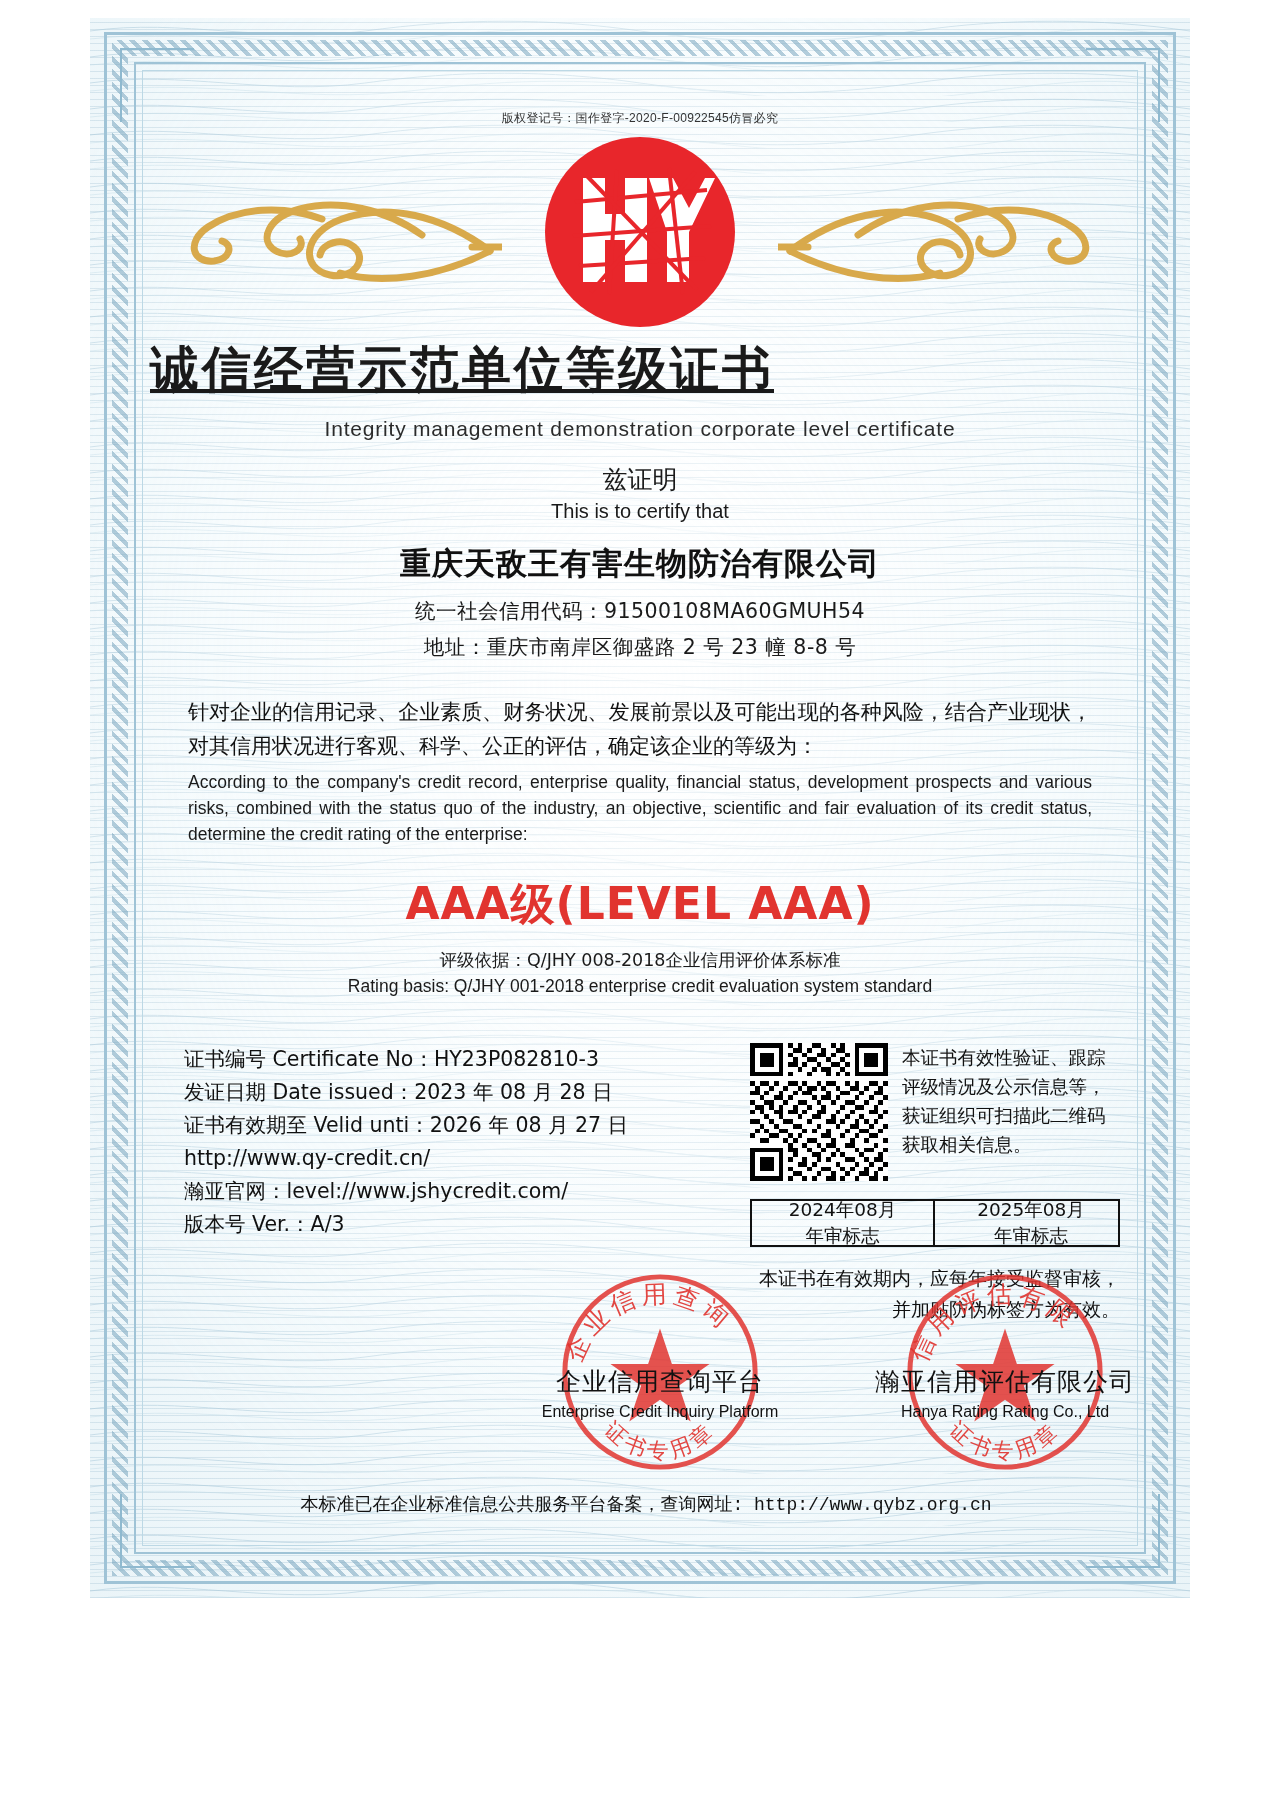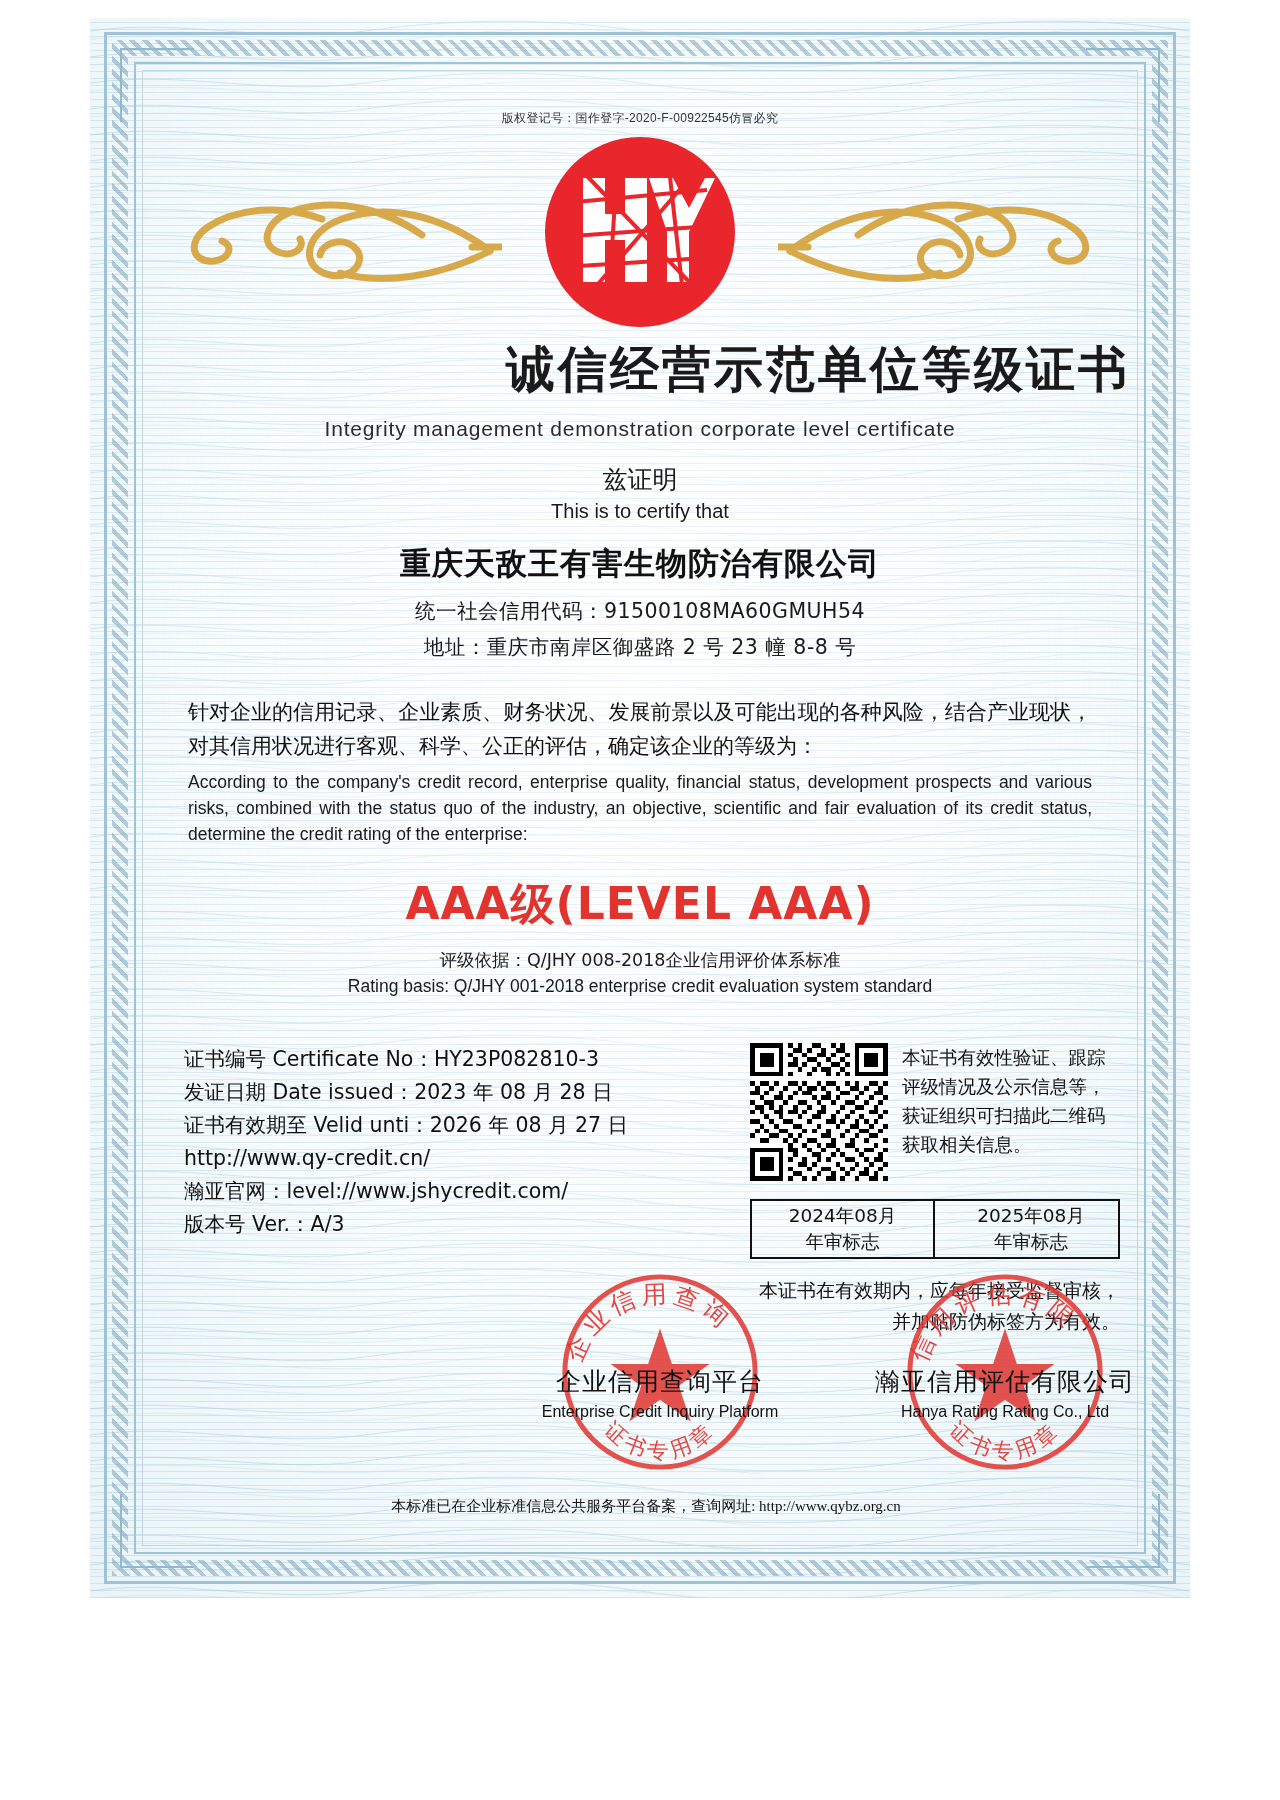--- a/index.html
+++ b/index.html
@@ -113,27 +113,28 @@
     background: #e8262b;
     display: flex;
     align-items: center;
     justify-content: center;
     overflow: hidden;
   }
   .logo-badge svg { display: block; }
 
   
   .title-cn {
-    text-align: right;
+    text-align: left;
     font-size: 49px;
     font-weight: bold;
     letter-spacing: 3px;
     color: #1a1a1a;
     margin-top: 4px;
     font-family: "DejaVu Sans", "Liberation Sans", sans-serif;
+    text-decoration: underline;
   }
   .title-en {
     text-align: center;
     font-size: 21px;
     color: #2b2b2b;
     letter-spacing: .8px;
     margin-top: 14px;
   }
   .certify-cn {
     text-align: center;
@@ -246,21 +247,21 @@
     color: #111;
     font-family: "DejaVu Sans", "Liberation Sans", sans-serif;
   }
   .stamp-boxes {
     display: flex;
     gap: 0;
     margin-top: 18px;
   }
   .stamp-box {
     width: 185px;
-    height: 60px;
+    height: 48px;
     border: 2px solid #111;
     display: flex;
     flex-direction: column;
     align-items: center;
     justify-content: center;
     font-size: 18.5px;
     line-height: 26px;
     color: #111;
     box-sizing: border-box;
     font-family: "DejaVu Sans", "Liberation Sans", sans-serif;
@@ -310,23 +311,23 @@
     color: #111;
     margin-top: 5px;
   }
 
   
   .footer-note {
     position: absolute;
     left: 12px; right: 0;
     bottom: 26px;
     text-align: center;
-    font-size: 15px;
-    color: #111;
-    font-family: Liberation Serif, serif;
+    font-size: 18px;
+    color: #111;
+    font-family: Liberation Mono, monospace;
   }
 </style>
 </head>
 <body>
 
 <div class="cert-page">
 
   <svg class="guilloche" viewBox="0 0 1100 1580" preserveAspectRatio="none">
     <defs>
       <pattern id="waves" width="1100" height="26" patternUnits="userSpaceOnUse">

